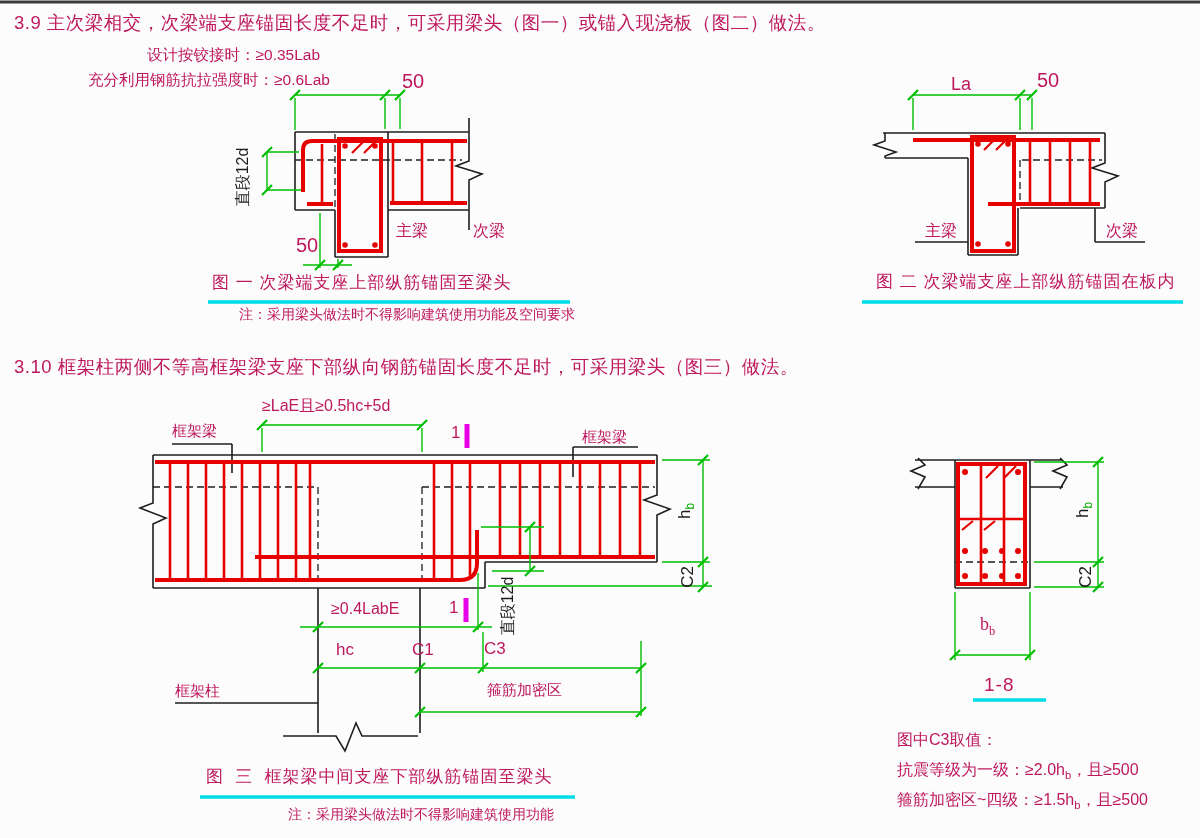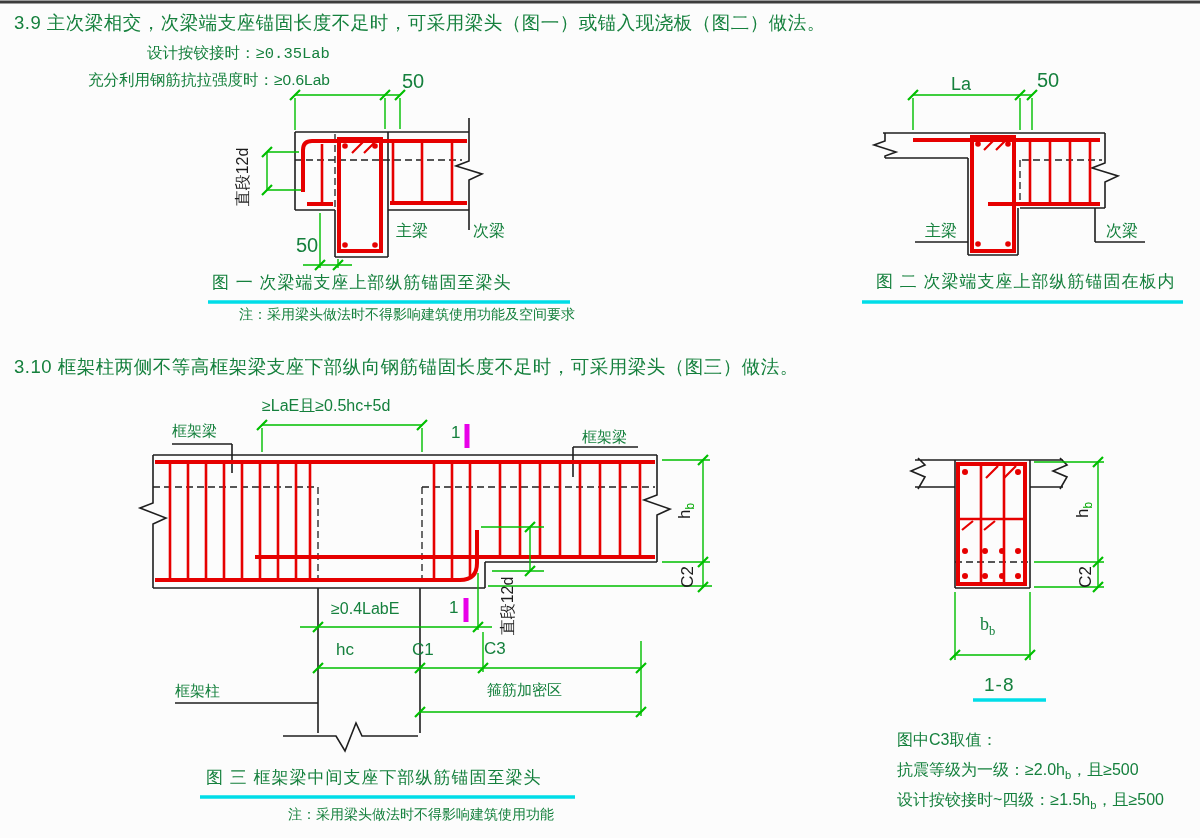--- a/index.html
+++ b/index.html
@@ -1,19 +1,19 @@
 <!DOCTYPE html>
 <html><head>
 <meta charset="utf-8">
 <style>
   html,body{margin:0;padding:0;background:#e9e9e9;}
   #sheet{position:relative;width:1200px;height:838px;background:#fcfcfc;overflow:hidden;
          font-family:"Liberation Sans","DejaVu Sans",sans-serif;color:#1c1c1c;}
   #linework{position:absolute;left:0;top:0;z-index:1;}
-  .lbl{position:absolute;z-index:2;white-space:nowrap;color:#15803d;line-height:1.15;}
+  .lbl{position:absolute;z-index:2;white-space:nowrap;color:#be185d;line-height:1.15;}
   .vlbl{position:absolute;z-index:2;white-space:nowrap;color:#1c1c1c;
         transform:translate(-50%,-50%) rotate(-90deg);}
   .heading{font-size:18.5px;letter-spacing:0.5px;}
   .ann{font-size:15.5px;}
   .dimnum{font-size:20px;}
   .dimtxt{font-size:16px;}
   .beamlbl{font-size:16px;}
   .small{font-size:15px;}
   .caption{font-size:17px;letter-spacing:1px;}
   .note{font-size:14px;}
@@ -129,21 +129,21 @@
          M950,660 L960,650 M1025,660 L1035,650"></path>
 
     <path fill="none" stroke="#e800e8" stroke-width="5" d="M467,424 V448 M466,598 V622"></path>
 
     <path fill="none" stroke="#00dde8" stroke-width="3.5" d="M208,302 H570 M862,302 H1183 M200,797 H575 M973,700 H1046"></path>
   </svg>
 
   <div class="lbl heading" style="left:14px;top:12px;">3.9  主次梁相交，次梁端支座锚固长度不足时，可采用梁头（图一）或锚入现浇板（图二）做法。</div>
   <div class="lbl heading" style="left:14px;top:356px;">3.10  框架柱两侧不等高框架梁支座下部纵向钢筋锚固长度不足时，可采用梁头（图三）做法。</div>
 
-  <div class="lbl ann" style="left:147px;top:46px;font-family:Liberation Mono, monospace;">设计按铰接时：≥0.35Lab</div>
+  <div class="lbl ann" style="left:147px;top:46px;">设计按铰接时：≥0.35Lab</div>
   <div class="lbl ann" style="left:88px;top:71px;">充分利用钢筋抗拉强度时：≥0.6Lab</div>
   <div class="lbl dimnum" style="left:402px;top:70px;">50</div>
   <div class="vlbl dimtxt" style="left:243px;top:177px;">直段12d</div>
   <div class="lbl dimnum" style="left:296px;top:234px;">50</div>
   <div class="lbl beamlbl" style="left:396px;top:222px;">主梁</div>
   <div class="lbl beamlbl" style="left:473px;top:222px;">次梁</div>
   <div class="lbl caption" style="left:212px;top:273px;">图 一  次梁端支座上部纵筋锚固至梁头</div>
   <div class="lbl note" style="left:239px;top:306px;">注：采用梁头做法时不得影响建筑使用功能及空间要求</div>
 
   <div class="lbl dimtxt" style="left:951px;top:74px;font-size:18px;">La</div>
@@ -159,25 +159,25 @@
   <div class="lbl mark1" style="left:449px;top:598px;">1</div>
   <div class="lbl dimtxt" style="left:331px;top:600px;">≥0.4LabE</div>
   <div class="vlbl dimtxt" style="left:508px;top:606px;">直段12d</div>
   <div class="lbl dimtxt" style="left:336px;top:640px;font-size:17px;">hc</div>
   <div class="lbl dimtxt" style="left:412px;top:640px;font-size:17px;">C1</div>
   <div class="lbl dimtxt" style="left:484px;top:639px;font-size:17px;">C3</div>
   <div class="lbl small" style="left:175px;top:682px;">框架柱</div>
   <div class="lbl small" style="left:487px;top:681px;">箍筋加密区</div>
   <div class="vlbl dimtxt" style="left:686px;top:511px;font-size:17px;"><span>h</span><sub class="grn">b</sub></div>
   <div class="vlbl dimtxt" style="left:688px;top:577px;font-size:17px;">C2</div>
-  <div class="lbl caption" style="left:206px;top:768px;">图 三  框架梁中间支座下部纵筋锚固至梁头</div>
+  <div class="lbl caption" style="left:206px;top:768px;font-family:Liberation Mono, monospace;">图 三  框架梁中间支座下部纵筋锚固至梁头</div>
   <div class="lbl note" style="left:240px;top:806px;margin-left:48px;">注：采用梁头做法时不得影响建筑使用功能</div>
 
   <div class="vlbl dimtxt" style="left:1084px;top:510px;font-size:17px;"><span>h</span><sub class="grn">b</sub></div>
   <div class="vlbl dimtxt" style="left:1086px;top:577px;font-size:17px;">C2</div>
   <div class="lbl dimtxt" style="left:980px;top:614px;font-size:18px;font-family:Liberation Serif, serif;"><span>b</span><sub class="rb">b</sub></div>
   <div class="lbl sec-title" style="left:984px;top:674px;">1-8</div>
 
   <div class="lbl c3text" style="left:897px;top:713px;">图中C3取值：</div>
   <div class="lbl c3text" style="left:897px;top:743px;"><span>抗震等级为一级：≥2.0h</span><sub class="rb">b</sub><span>，且≥500</span></div>
-  <div class="lbl c3text" style="left:897px;top:773px;"><span>设计按铰接时~四级：≥1.5h</span><sub class="rb">b</sub><span>，且≥500</span></div>
+  <div class="lbl c3text" style="left:897px;top:773px;"><span>箍筋加密区~四级：≥1.5h</span><sub class="rb">b</sub><span>，且≥500</span></div>
 
 </div>
 
 </body></html>

